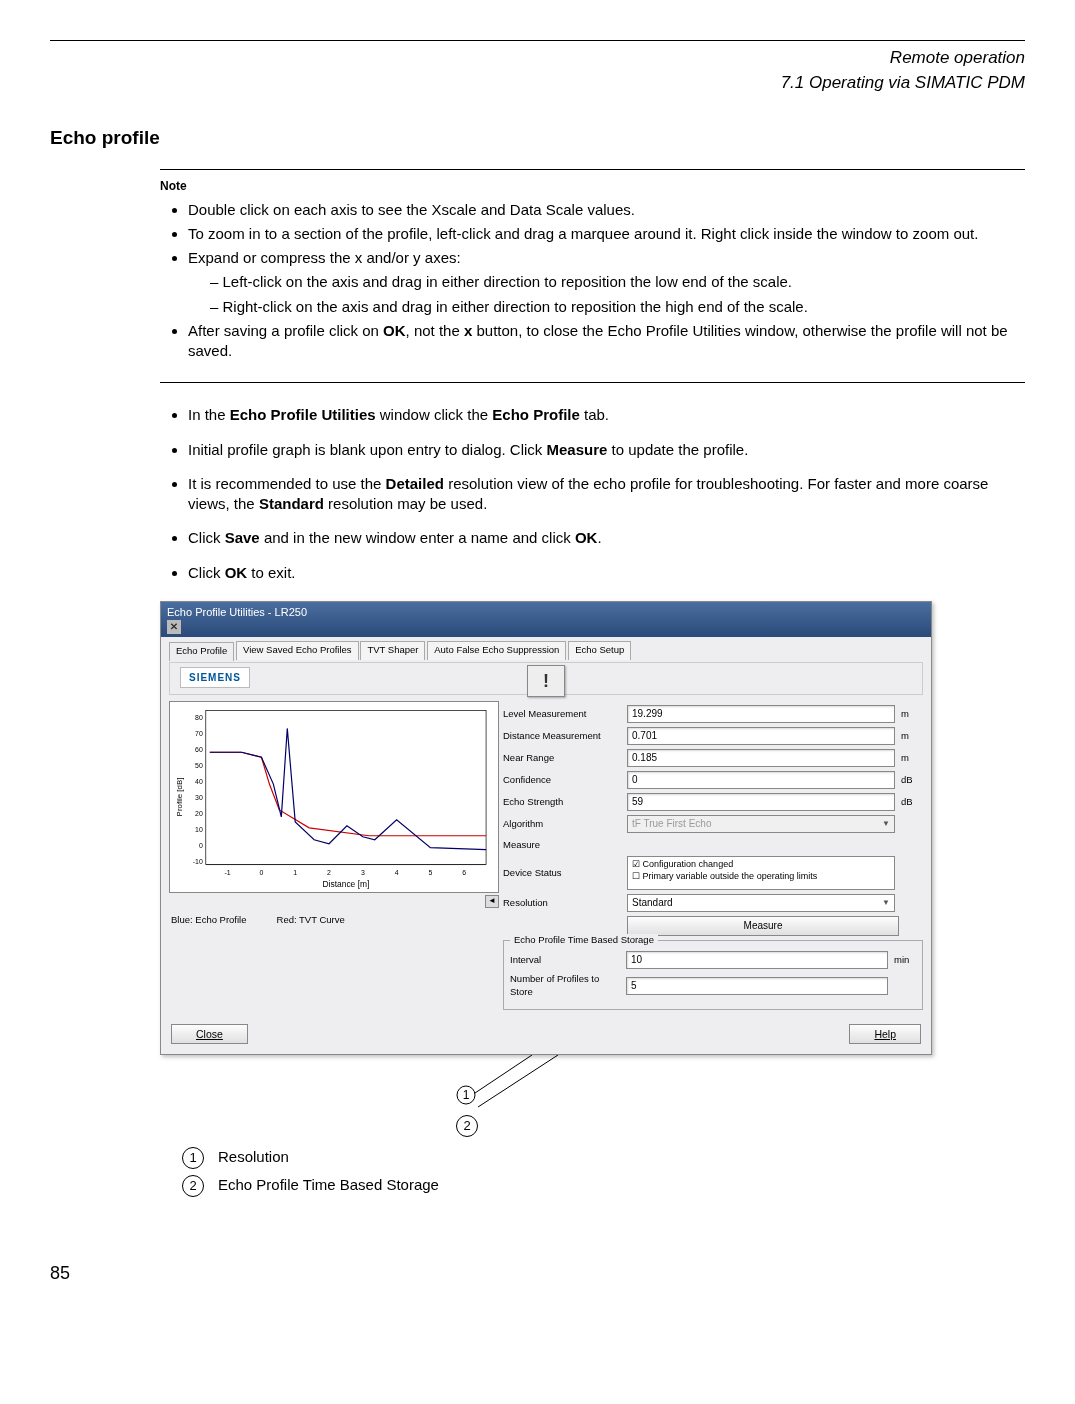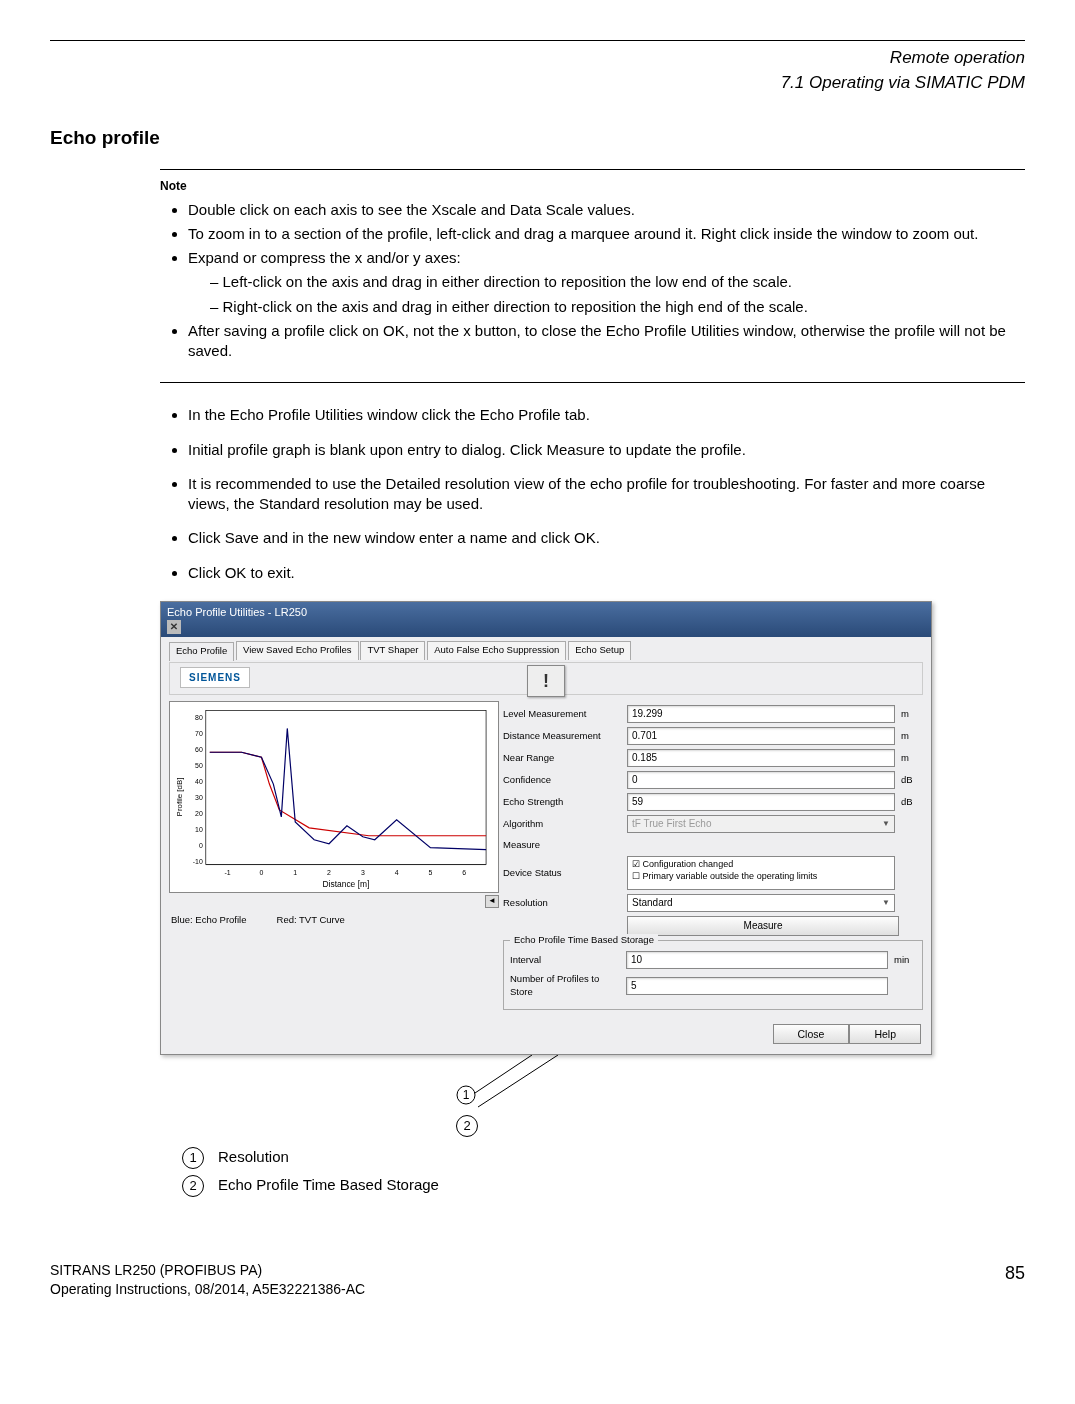--- a/index.html
+++ b/index.html
@@ -19,21 +19,21 @@
   .note-block { border-top: 1px solid #000; padding-top: 8px; margin-top: 4px; }
   .note-label { font-weight: bold; font-size: 12px; margin-bottom: 6px; }
   ul.bullets { list-style: disc; padding-left: 28px; margin: 4px 0 21px 0; }
   ul.bullets > li { margin: 4px 0; }
   ul.dashes { list-style: none; padding-left: 22px; margin: 4px 0; }
   ul.dashes > li { margin: 4px 0; text-indent: -18px; padding-left: 18px; }
   ul.dashes > li::before { content: "–   "; }
   .note-end-rule { border-top: 1px solid #000; margin-top: 10px; }
   .steps { list-style: disc; padding-left: 28px; margin-top: 22px; }
   .steps > li { margin: 14px 0; }
-  .b { font-weight: normal; }
+  .b { font-weight: bold; }
   
   .window {
     width: 770px;
     border: 1px solid #888;
     margin: 18px 0 0 0;
     font-size: 10px;
     background: #eeeef0;
     box-shadow: 2px 2px 4px rgba(0,0,0,.25);
     position: relative;
   }
@@ -85,21 +85,21 @@
     flex:1; background:#fff; border:1px solid #888; height:30px; padding:1px 4px;
     font-size:9px; overflow:hidden;
   }
   .wide-btn {
     display:block; text-align:center; border:1px solid #888;
     background: linear-gradient(#fdfdfd,#e0e0e0);
     height:18px; line-height:18px; font-size:10px; margin:3px 0;
   }
   .groupbox { border:1px solid #aaa; padding:6px 6px 6px 6px; margin-top:4px; position:relative; }
   .groupbox > .grouptitle { position:absolute; top:-7px; left:6px; background:#eeeef0; padding:0 4px; font-size:9.5px; }
-  .bottom-btns { display:flex; justify-content:flex-end; padding:8px 10px 10px 10px; }
+  .bottom-btns { display:flex; justify-content:space-between; padding:8px 10px 10px 10px;text-decoration:underline; }
   .std-btn {
     border:1px solid #888; background: linear-gradient(#fdfdfd,#e0e0e0);
     padding:2px 24px; font-size:10.5px;
   }
   .status-icon {
     width:36px; height:30px; border:1px solid #888;
     background:#eee; display:flex; align-items:center; justify-content:center;
     font-weight:bold; font-size:18px; color:#333;
     position:absolute; top:-36px; left:50%; transform:translateX(-50%);
     box-shadow: 1px 1px 2px rgba(0,0,0,.3);
@@ -345,18 +345,14 @@
     <tr>
           <td><span class="callout-circle">2</span></td>
           <td>Echo Profile Time Based Storage</td>
         </tr>
   </tbody>
     </table>
 
 </div>
 
 <div class="footer">
-  <div class="left">
-    <div>SITRANS LR250 (PROFIBUS PA)</div>
-    <div>Operating Instructions, 08/2014, A5E32221386-AC</div>
-  </div>
   <div class="page">85</div>
 </div>
 
 </body></html>

